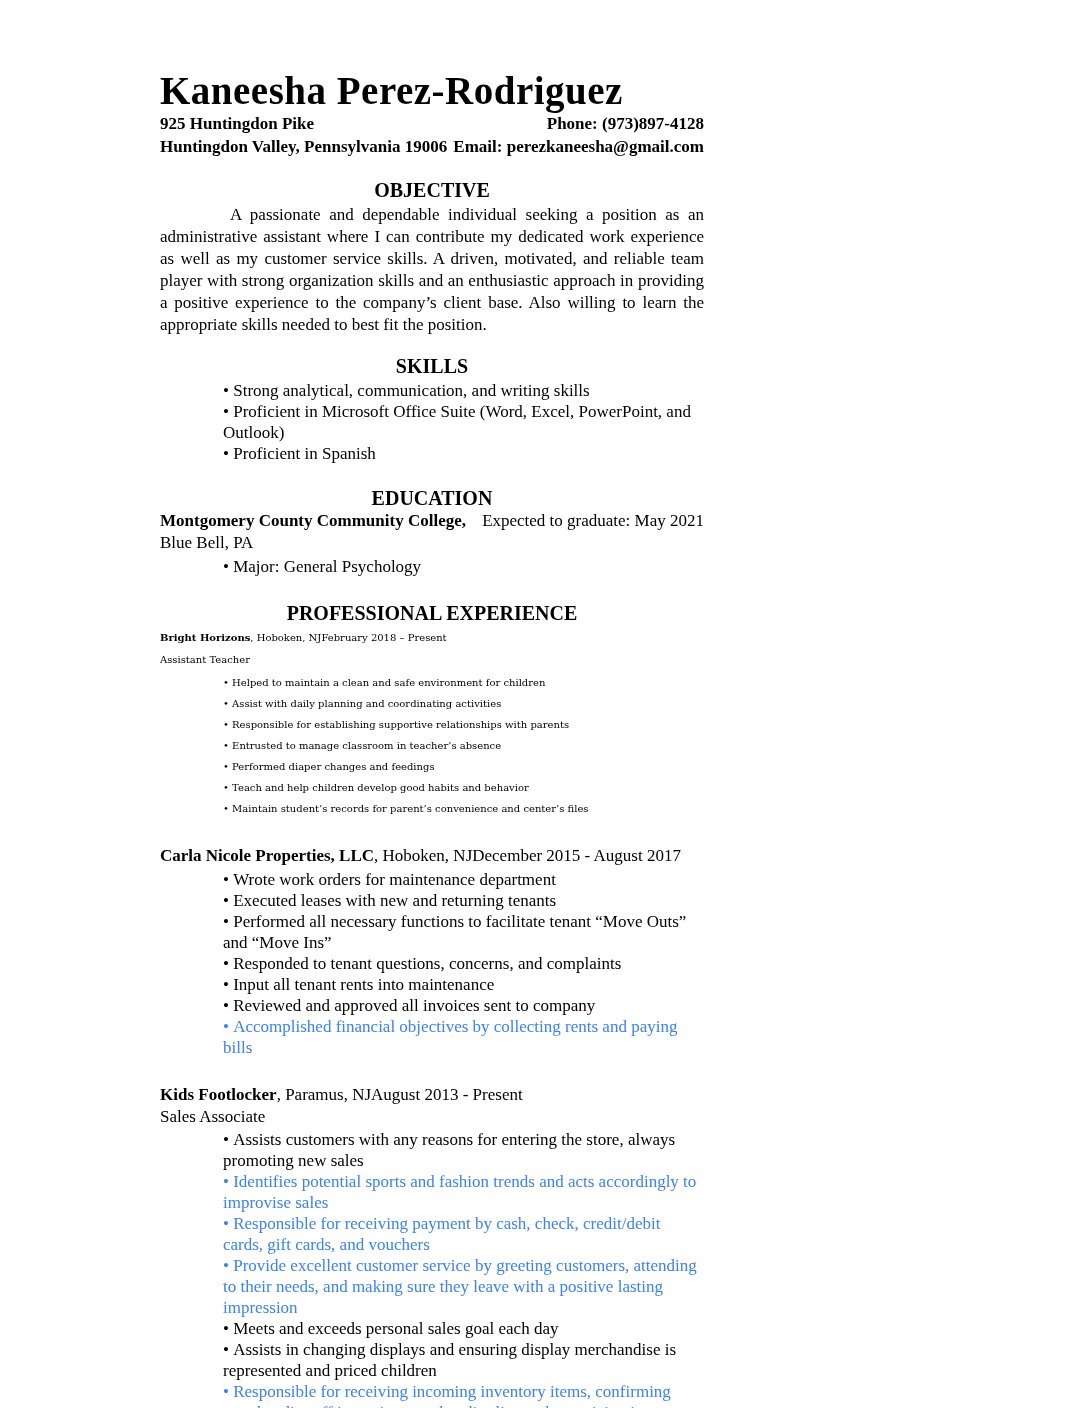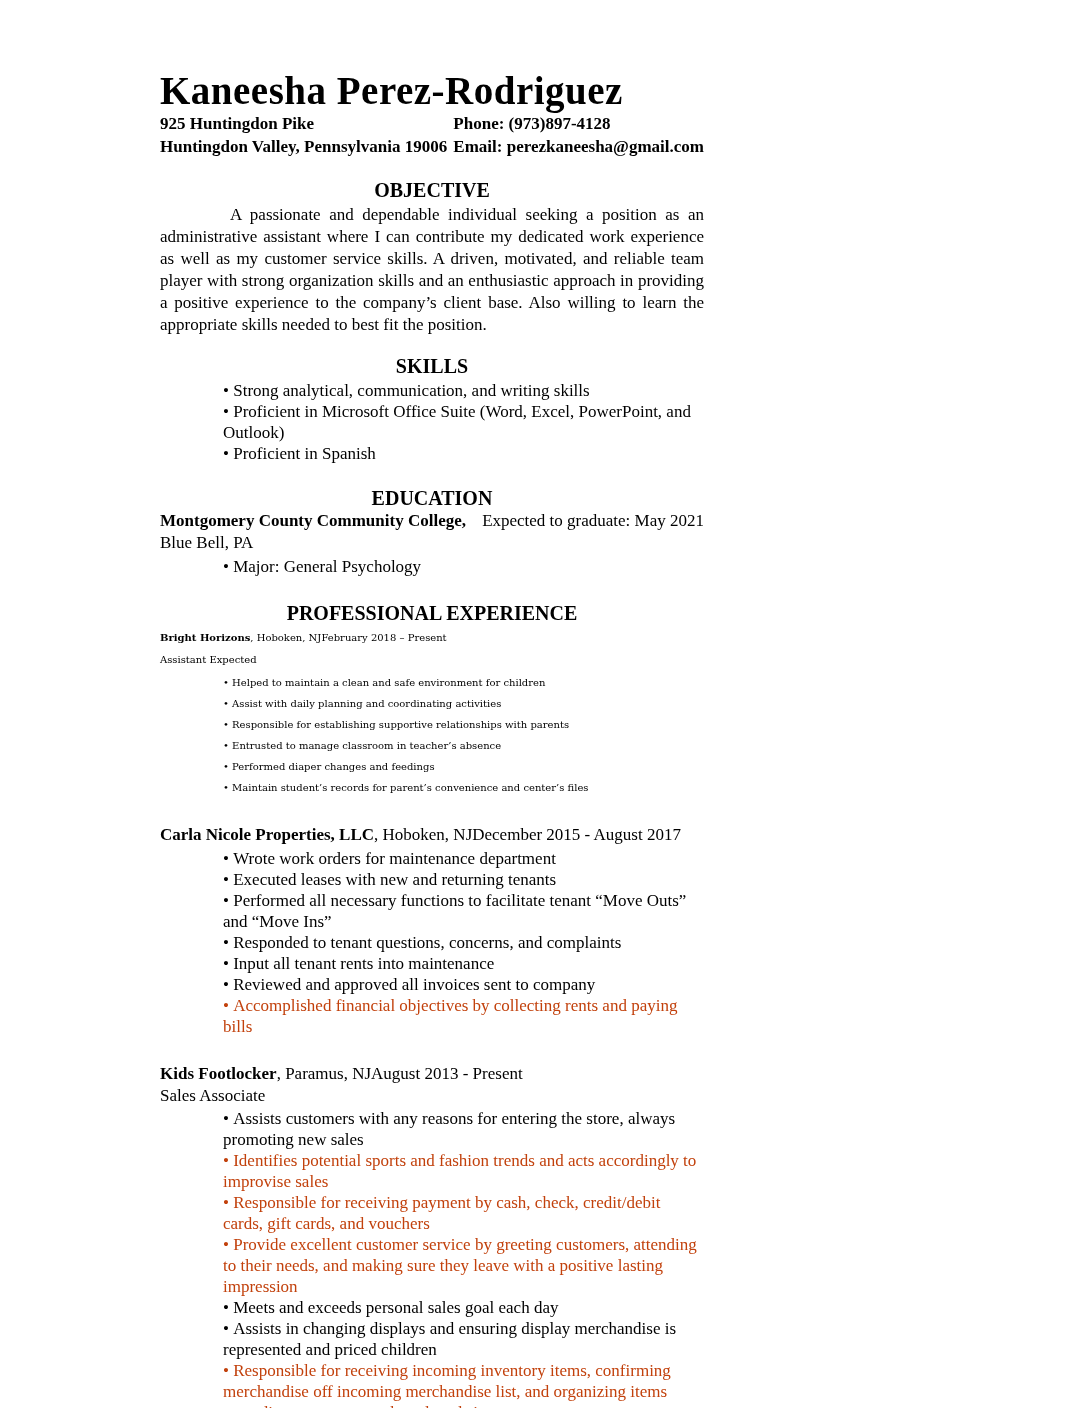--- a/index.html
+++ b/index.html
@@ -25,21 +25,21 @@
     font-weight: bold;
     margin: 0;
     letter-spacing: 0.5px;
   }
   .contact-row {
     display: flex;
     justify-content: space-between;
     font-weight: bold;
     line-height: 23px;
   }
-  .contact-right { }
+  .contact-right { text-align: right; }
   .section-heading {
     text-align: center;
     font-weight: bold;
     font-size: 20px;
     line-height: 24px;
     margin: 0;
   }
   .objective-heading { margin-top: 20px; }
   .objective-text {
     margin: 2px 0 0 0;
@@ -64,21 +64,21 @@
   .split-row .right { text-align: right; white-space: nowrap; }
   .bold { font-weight: bold; }
   .experience-heading { margin-top: 24px; }
   .job { margin-top: 0; }
   .job + .job { margin-top: 26px; }
   .job-title { line-height: 21px; }
   .job-0 {
     font-family: "DejaVu Serif", serif;
     font-size: 10px;
   }
-  .muted { color: #c2410c; }
+  .muted { color: #3b82f6; }
   .footer-note {
     text-align: center;
     font-weight: bold;
     margin-top: 32px;
   }
   .jobs-wrap { margin-top: 2px; }
   .first-job { margin-top: 1px; }
 </style>
 </head>
 <body>
@@ -123,27 +123,28 @@
 
   <div class="jobs-wrap">
 
     <div class="job job-0 first-job">
       <div class="split-row">
         <div class="left">
           <span class="bold">Bright Horizons</span><span>, Hoboken, NJ</span>
         </div>
         <div class="right">February 2018 – Present</div>
       </div>
-      <div class="job-title">Assistant Expected</div>
+      <div class="job-title">Assistant Teacher</div>
       <ul class="bullets">
         <li>Helped to maintain a clean and safe environment for children</li>
         <li>Assist with daily planning and coordinating activities</li>
         <li>Responsible for establishing supportive relationships with parents</li>
         <li>Entrusted to manage classroom in teacher’s absence</li>
         <li>Performed diaper changes and feedings</li>
+        <li>Teach and help children develop good habits and behavior</li>
         <li>Maintain student’s records for parent’s convenience and center’s files</li>
       </ul>
     </div>
 
     <div class="job">
       <div class="split-row">
         <div class="left">
           <span class="bold">Carla Nicole Properties, LLC</span><span>, Hoboken, NJ</span>
         </div>
         <div class="right">December 2015 - August 2017</div>

